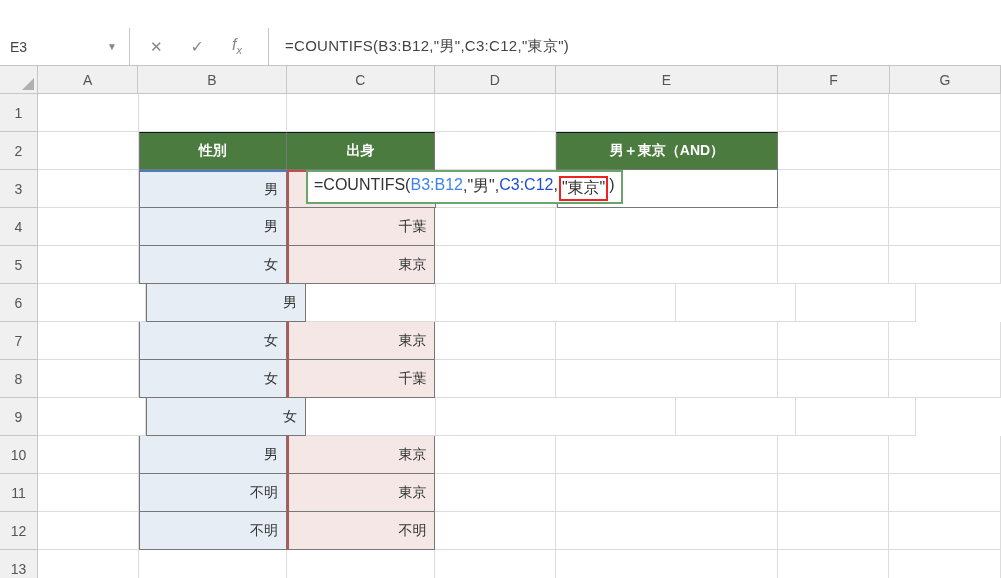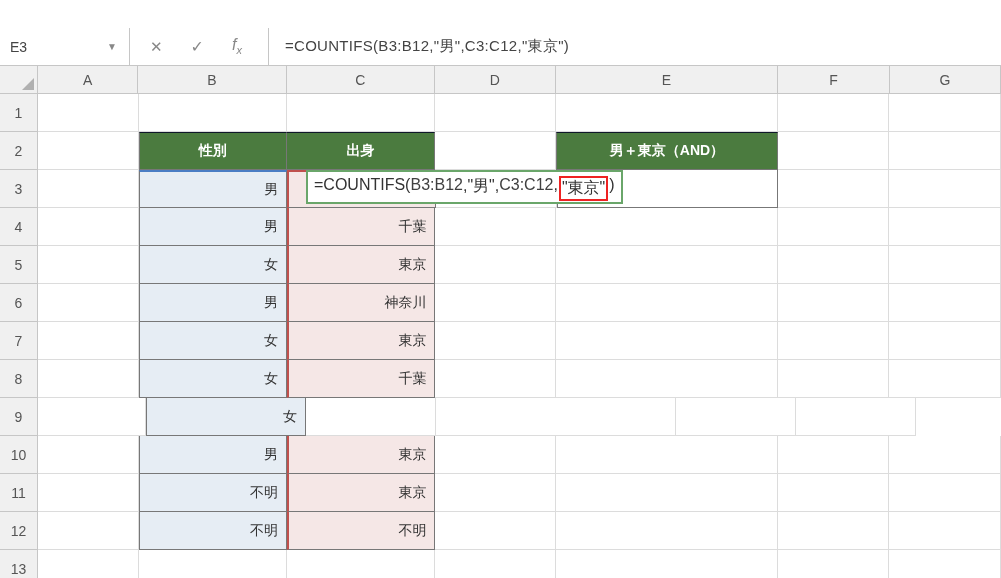--- a/index.html
+++ b/index.html
@@ -117,22 +117,22 @@
   .edit-box {
     position:absolute;
     background:#fff;
     border:2px solid #6aa66a;
     padding:4px 6px;
     font-size:16px;
     white-space:nowrap;
     display:flex; align-items:flex-start;
   }
   .edit-box .fn { color:#333; }
-  .edit-box .rblue { color:#404040; }
-  .edit-box .rred { color:#404040; }
+  .edit-box .rblue { color:#3b82f6; }
+  .edit-box .rred { color:#1d4ed8; }
   .red-frame {
     border:2px solid #e22; padding:0 1px; margin:0 1px;
   }
   .table-border { border-right:1px solid #777; border-bottom:1px solid #777; }
   .table-border-top { border-top:1px solid #0f172a; }
   .table-border-left { border-left:1px solid #777; }
 
   
   .c-A{width:108px;} .c-B{width:160px;} .c-C{width:160px;} .c-D{width:130px;}
   .c-E{width:240px;} .c-F{width:120px;} .c-G{width:120px;}
@@ -230,21 +230,20 @@
         <div class="cell c-B blue-range marq-blue-left marq-blue-right table-border table-border-left">女</div>
         <div class="cell c-C pink-range marq-red-left marq-red-right table-border">東京</div>
         <div class="cell c-D"></div>
         <div class="cell c-E"></div>
         <div class="cell c-F"></div>
         <div class="cell c-G"></div>
       </div>
       <div class="row">
         <div class="cell c-A"></div>
         <div class="cell c-B blue-range marq-blue-left marq-blue-right table-border table-border-left">男</div>
-        <div class="cell c-C pink-range marq-red-left marq-red-right table-border">神奈川</div>
         <div class="cell c-D"></div>
         <div class="cell c-E"></div>
         <div class="cell c-F"></div>
         <div class="cell c-G"></div>
       </div>
       <div class="row">
         <div class="cell c-A"></div>
         <div class="cell c-B blue-range marq-blue-left marq-blue-right table-border table-border-left">女</div>
         <div class="cell c-C pink-range marq-red-left marq-red-right table-border">東京</div>
         <div class="cell c-D"></div>

